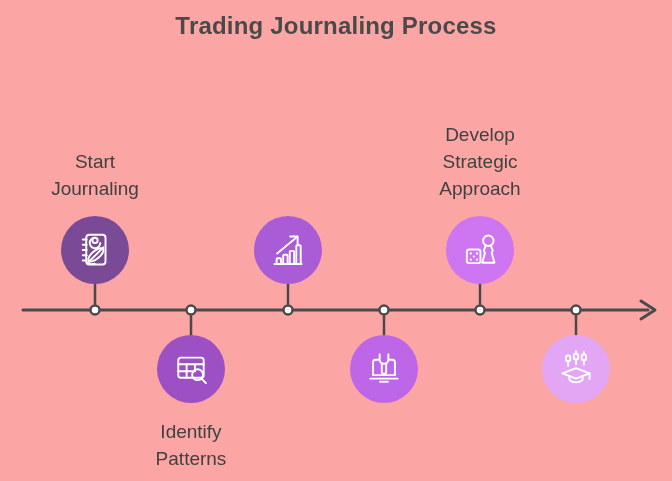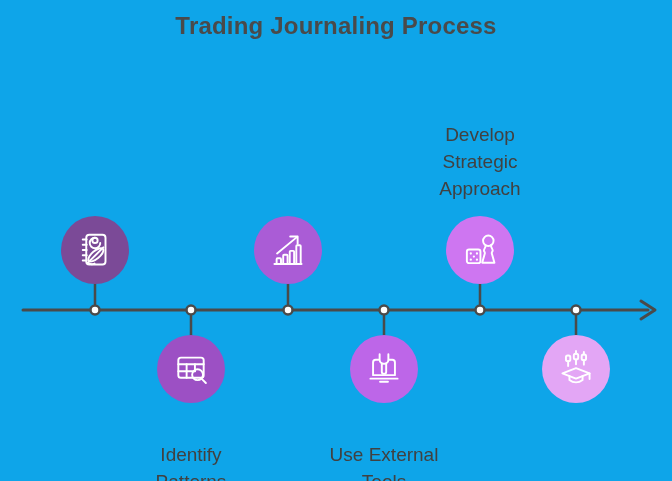--- a/index.html
+++ b/index.html
@@ -1,20 +1,20 @@
 <!DOCTYPE html>
 <html><head>
 <meta charset="utf-8">
 <style>
   html, body { margin: 0; padding: 0; background: #ffffff; }
   .canvas {
     position: relative;
     width: 672px;
     height: 481px;
-    background: #0ea5e9;
+    background: #fca5a5;
     overflow: hidden;
     font-family: "Liberation Sans", sans-serif;
   }
   .title {
     position: absolute;
     top: 12px;
     left: 0;
     width: 672px;
     margin: 0;
     text-align: center;
@@ -29,21 +29,20 @@
     top: 0;
   }
   .step-label {
     position: absolute;
     width: 170px;
     text-align: center;
     font-size: 19px;
     line-height: 27px;
     color: #414141;
     white-space: pre-line;
-    margin-top: 23px;
   }
   .lbl-above { bottom: 279px; }
   .lbl-below { top: 418px; }
   .step-circle {
     position: absolute;
     width: 68px;
     height: 68px;
     border-radius: 50%;
     display: flex;
     align-items: center;
@@ -85,20 +84,22 @@
     <g stroke="#4a4a4a" stroke-width="2.5" fill="#ffffff">
       <circle cx="95" cy="310" r="4.5"></circle>
       <circle cx="191" cy="310" r="4.5"></circle>
       <circle cx="288" cy="310" r="4.5"></circle>
       <circle cx="384" cy="310" r="4.5"></circle>
       <circle cx="480" cy="310" r="4.5"></circle>
       <circle cx="576" cy="310" r="4.5"></circle>
     </g>
   </svg>
 
+  <div class="step-label lbl-above" style="left:10px">Start
+Journaling</div>
   <div class="step-circle circ-above" style="left: 61px; background: rgb(123, 74, 151);">
     <svg width="42" height="42" viewBox="0 0 48 48">
       <g class="icon-stroke">
         <rect x="14" y="6.5" width="22" height="34" rx="3.5"></rect>
         <path d="M10 12 h4.5 M10 18 h4.5 M10 24 h4.5 M10 30 h4.5 M10 36 h4.5"></path>
         <circle cx="24" cy="13" r="3"></circle>
         <path d="M24 10 a6 6 0 1 0 6 6"></path>
         <ellipse cx="25" cy="29.5" rx="10.5" ry="4.5" transform="rotate(-40 25 29.5)"></ellipse>
         <path d="M16 38.5 L33.5 21"></path>
         <path d="M16 38.5 q3.5 3 7.5 1"></path>
@@ -129,22 +130,20 @@
         <rect x="11" y="33.5" width="5" height="6.5" rx="1"></rect>
         <rect x="18.5" y="29.5" width="5" height="10.5" rx="1"></rect>
         <rect x="26" y="25" width="5" height="15" rx="1"></rect>
         <rect x="33.5" y="18.5" width="5" height="21.5" rx="1"></rect>
         <path d="M11.5 28 L34.5 9"></path>
         <path d="M26.5 8.5 H35 V17"></path>
       </g>
     </svg>
   </div>
 
-  <div class="step-label lbl-below" style="left:299px">Use External
-Tools</div>
   <div class="step-circle circ-below" style="left: 350px; background: rgb(189, 102, 232);">
     <svg width="42" height="42" viewBox="0 0 48 48">
       <g class="icon-stroke">
         <path d="M18 13.5 h-3.5 a3 3 0 0 0 -3 3 V31 h25 V16.5 a3 3 0 0 0 -3 -3 H30"></path>
         <path d="M8.5 35 H39.5"></path>
         <path d="M19.5 38.5 H28.5"></path>
         <path d="M19 7 v6 a5 5 0 0 0 10 0 V7"></path>
         <path d="M21.5 17.5 V27 a2.5 2.5 0 0 0 5 0 V17.5"></path>
       </g>
     </svg>

